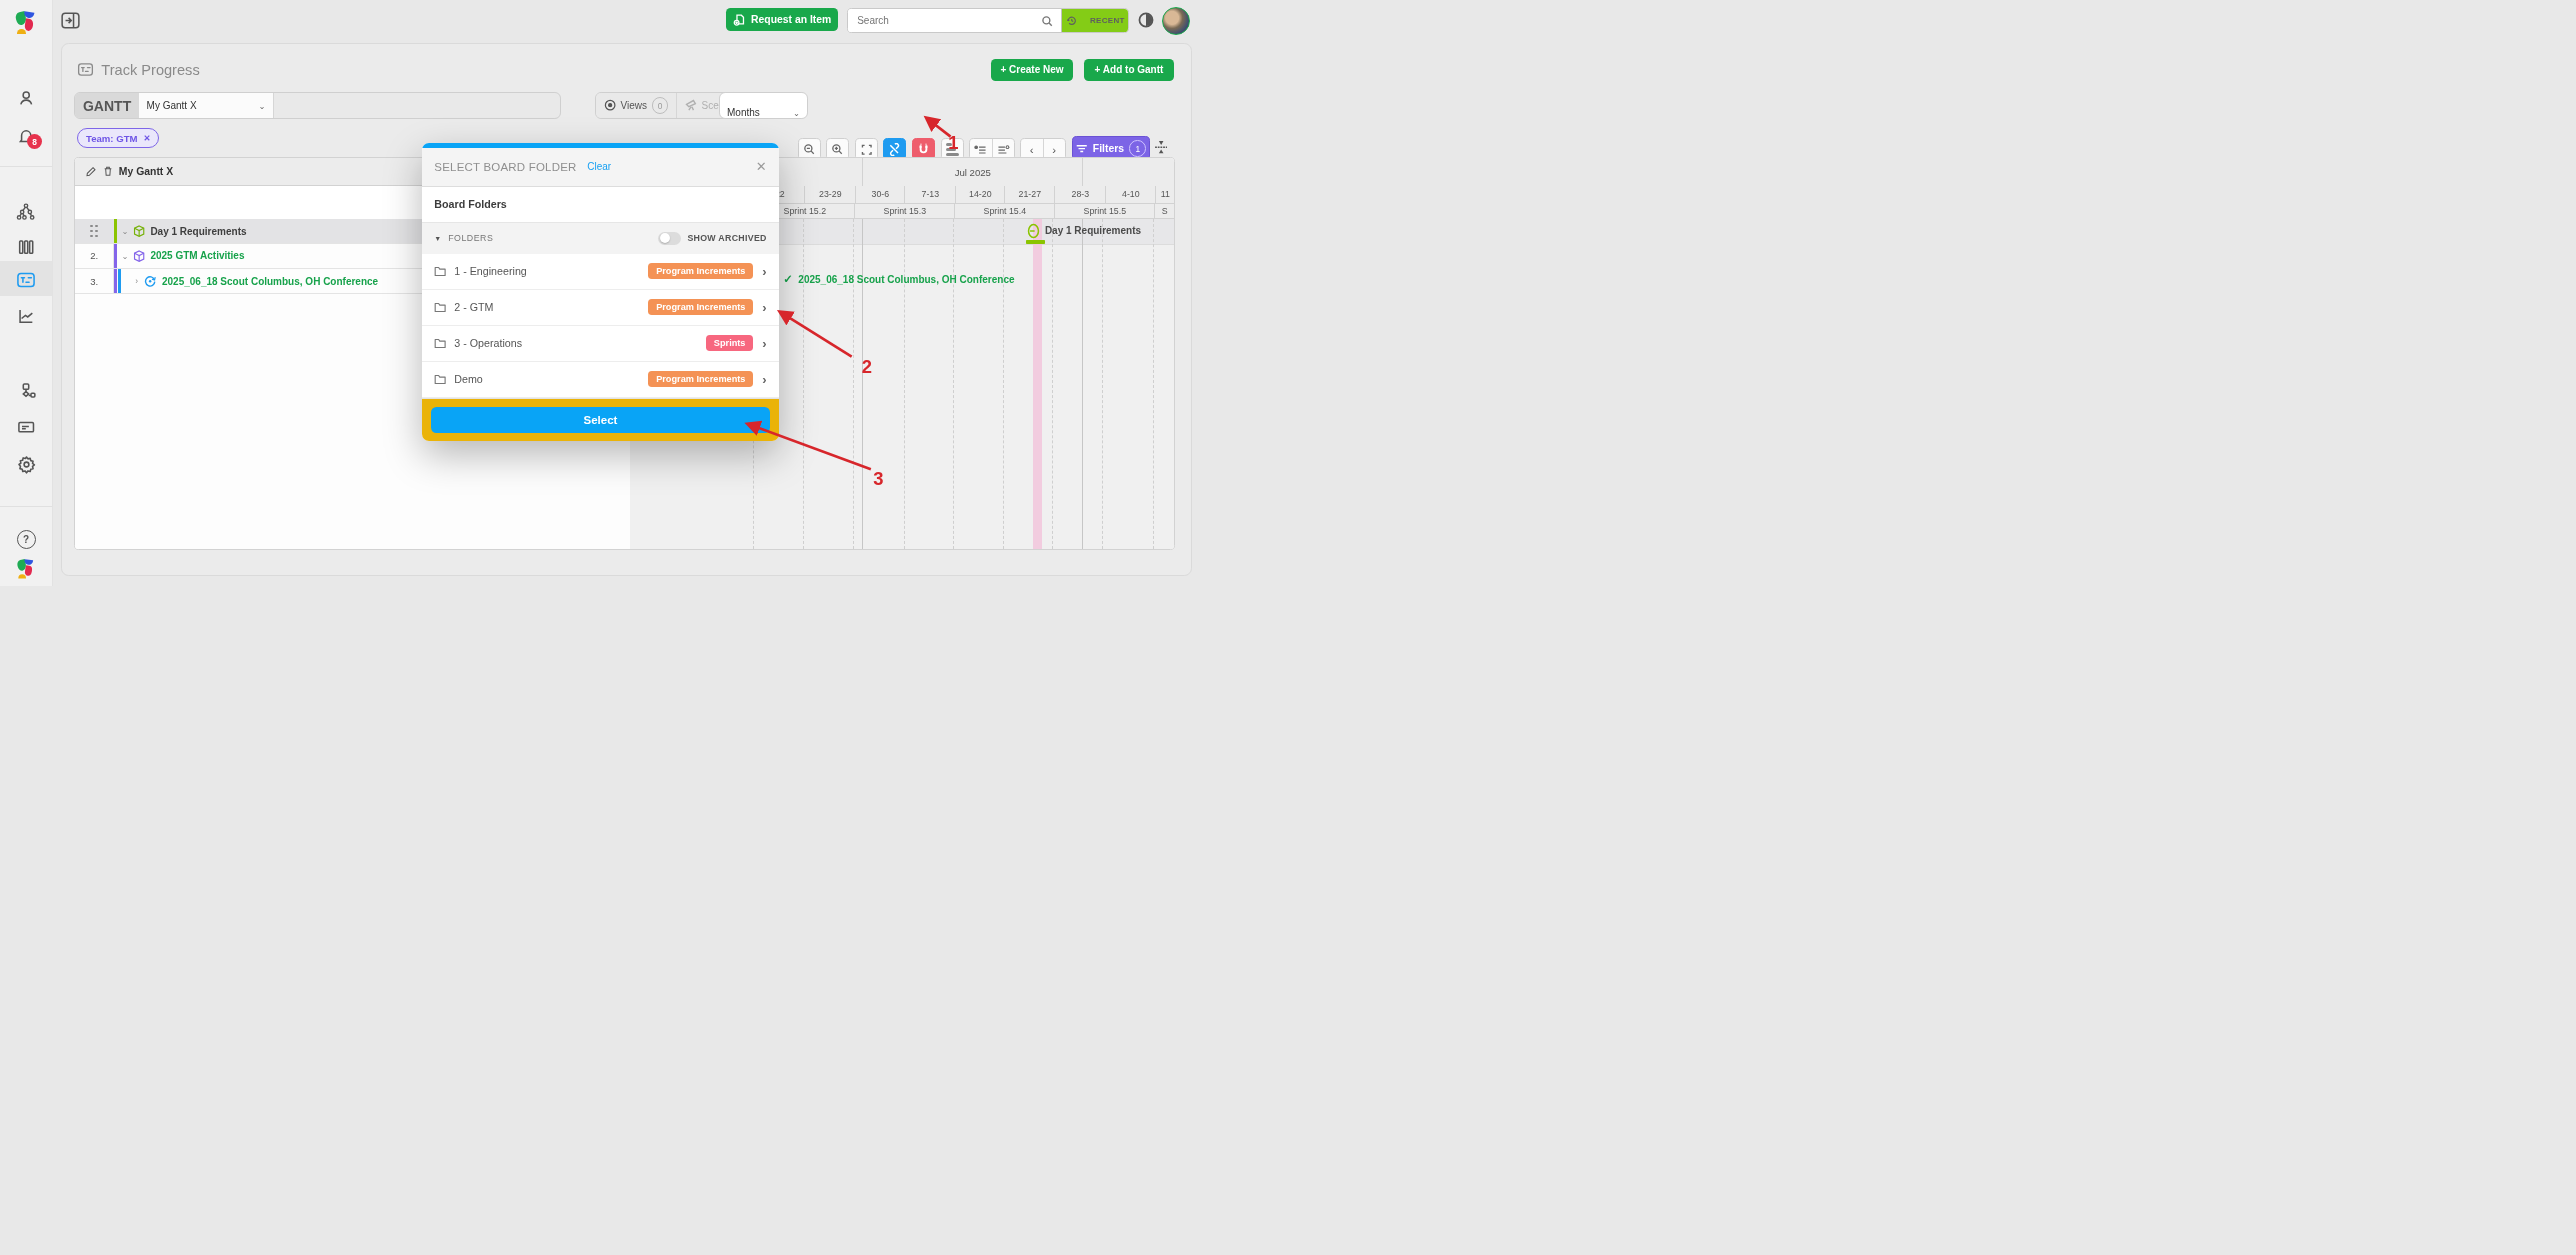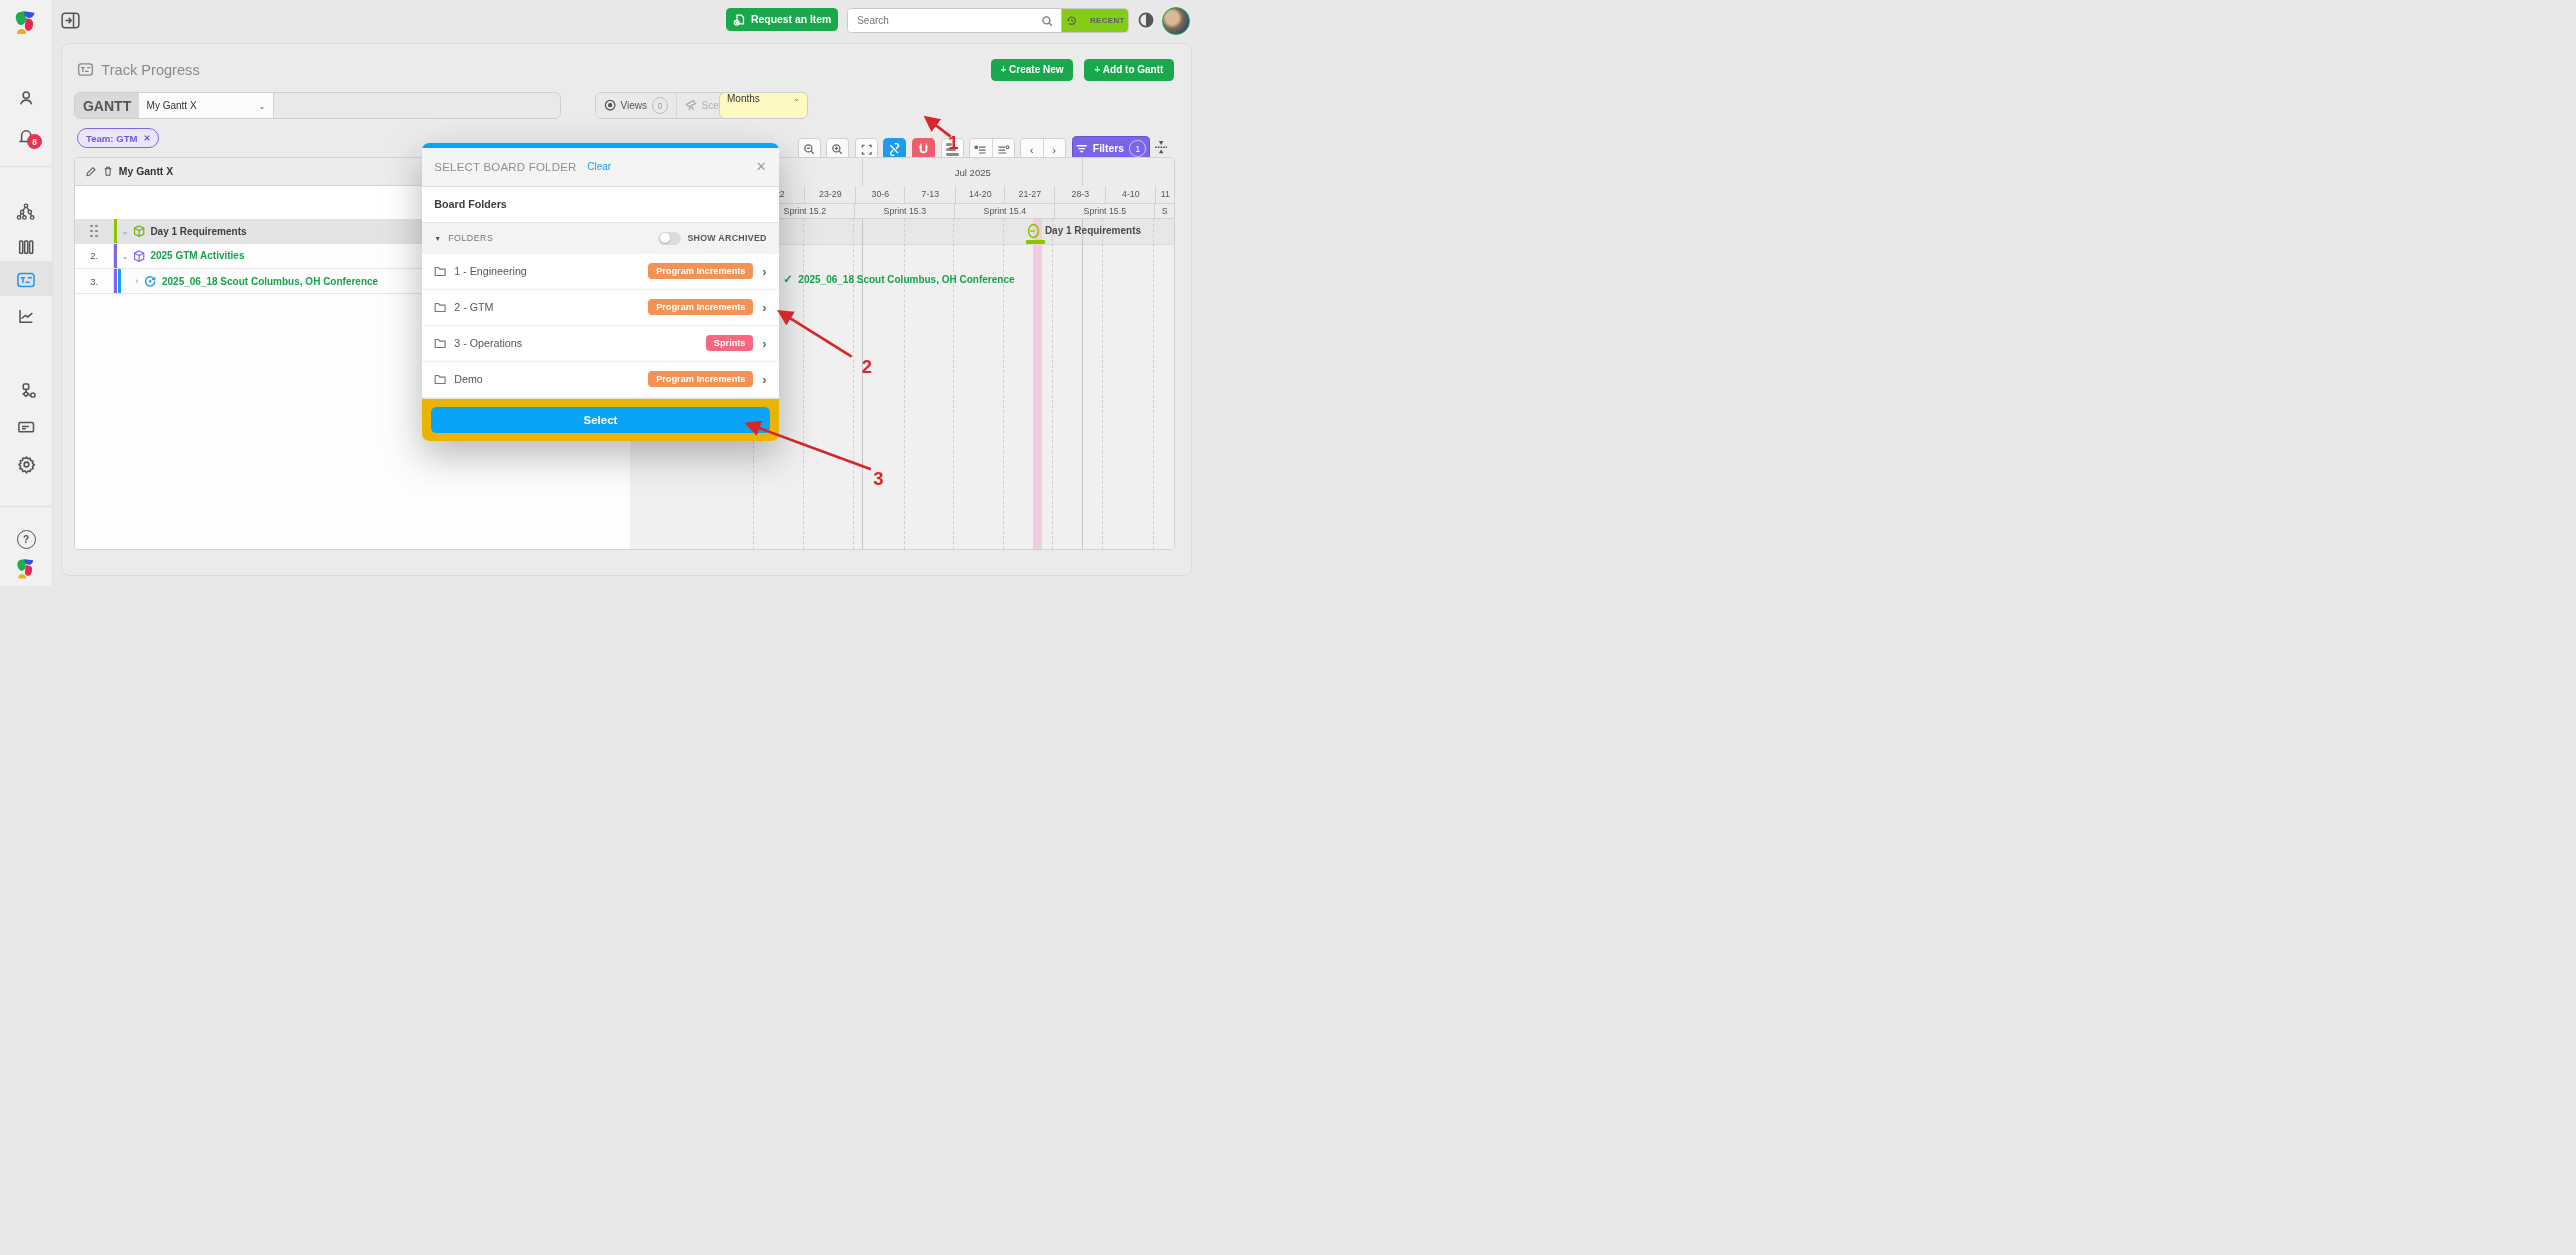--- a/index.html
+++ b/index.html
@@ -34,21 +34,21 @@
   .panel{position:absolute;left:61px;top:43px;width:1129px;height:531px;background:#ebebeb;border:0.8px solid #dadada;border-radius:7.7px}
   .ptitle{position:absolute;left:15.3px;top:17px;display:flex;gap:7px;align-items:center;color:#8a8a8a;font-size:14.6px}
   
   .tbar{position:absolute;top:48px;height:25px}
   .tgroup{border:0.8px solid #cfcfcf;border-radius:6.1px;background:#e9e9e9;display:flex;align-items:stretch;overflow:hidden}
   .gantt-tag{background:#d9d9d9;color:#555;font-size:14px;font-weight:bold;display:flex;align-items:center;padding:0 7.7px}
   .gsel{background:#fbfbfb;display:flex;align-items:center;justify-content:space-between;width:119px;padding:0 7.7px;font-size:10px;color:#333;border-right:0.8px solid #d6d6d6}
   .seg{display:flex;align-items:center;gap:4.6px;padding:0 7.7px;font-size:10px;color:#555;background:#e9e9e9}
   .seg.dis{color:#b0b0b0}
   .cnt{width:14.6px;height:14.6px;border:0.8px solid #bdbdbd;border-radius:50%;color:#9a9a9a;font-size:8.4px;display:flex;align-items:center;justify-content:center}
-  .sel{border:0.8px solid #cfcfcf;border-radius:6.1px;background:#fef9c3;display:flex;align-items:flex-start;justify-content:space-between;padding:0 7px;font-size:10px;color:#333}
+  .sel{border:0.8px solid #cfcfcf;border-radius:6.1px;background:#ffffff;display:flex;align-items:flex-end;justify-content:space-between;padding:0 7px;font-size:10px;color:#333}
   .ibtn{position:absolute;top:94px;width:21px;height:21px;border:0.8px solid #cfcfcf;border-radius:4.6px;background:#fbfbfb;display:flex;align-items:center;justify-content:center;color:#666}
   .ibtn.blue{background:#1e9bf0;border-color:#1e9bf0;color:#fff}
   .ibtn.red{background:#ee5d6c;border-color:#ee5d6c;color:#fff}
   .pairs{position:absolute;top:94px;height:21px;border:0.8px solid #cfcfcf;border-radius:4.6px;background:#fbfbfb;display:flex;overflow:hidden}
   .pairs>div{width:21.5px;display:flex;align-items:center;justify-content:center;color:#666}
   .pairs>div+div{border-left:0.8px solid #d6d6d6}
   .filters{position:absolute;left:1071px;top:92px;width:76px;height:23px;background:#7c64e6;border:0.8px solid #6a52d4;border-radius:4.6px;
            color:#fff;display:flex;align-items:center;justify-content:center;gap:5.4px;font-size:10.4px;font-weight:bold}
   .fcnt{width:14.6px;height:14.6px;border:0.8px solid #cfc3ff;border-radius:50%;font-size:8.4px;font-weight:normal;display:flex;align-items:center;justify-content:center}
   .chip{position:absolute;left:15.3px;top:84px;height:18.4px;background:#eae7fb;border:1.2px solid #7e66e8;border-radius:10px;

